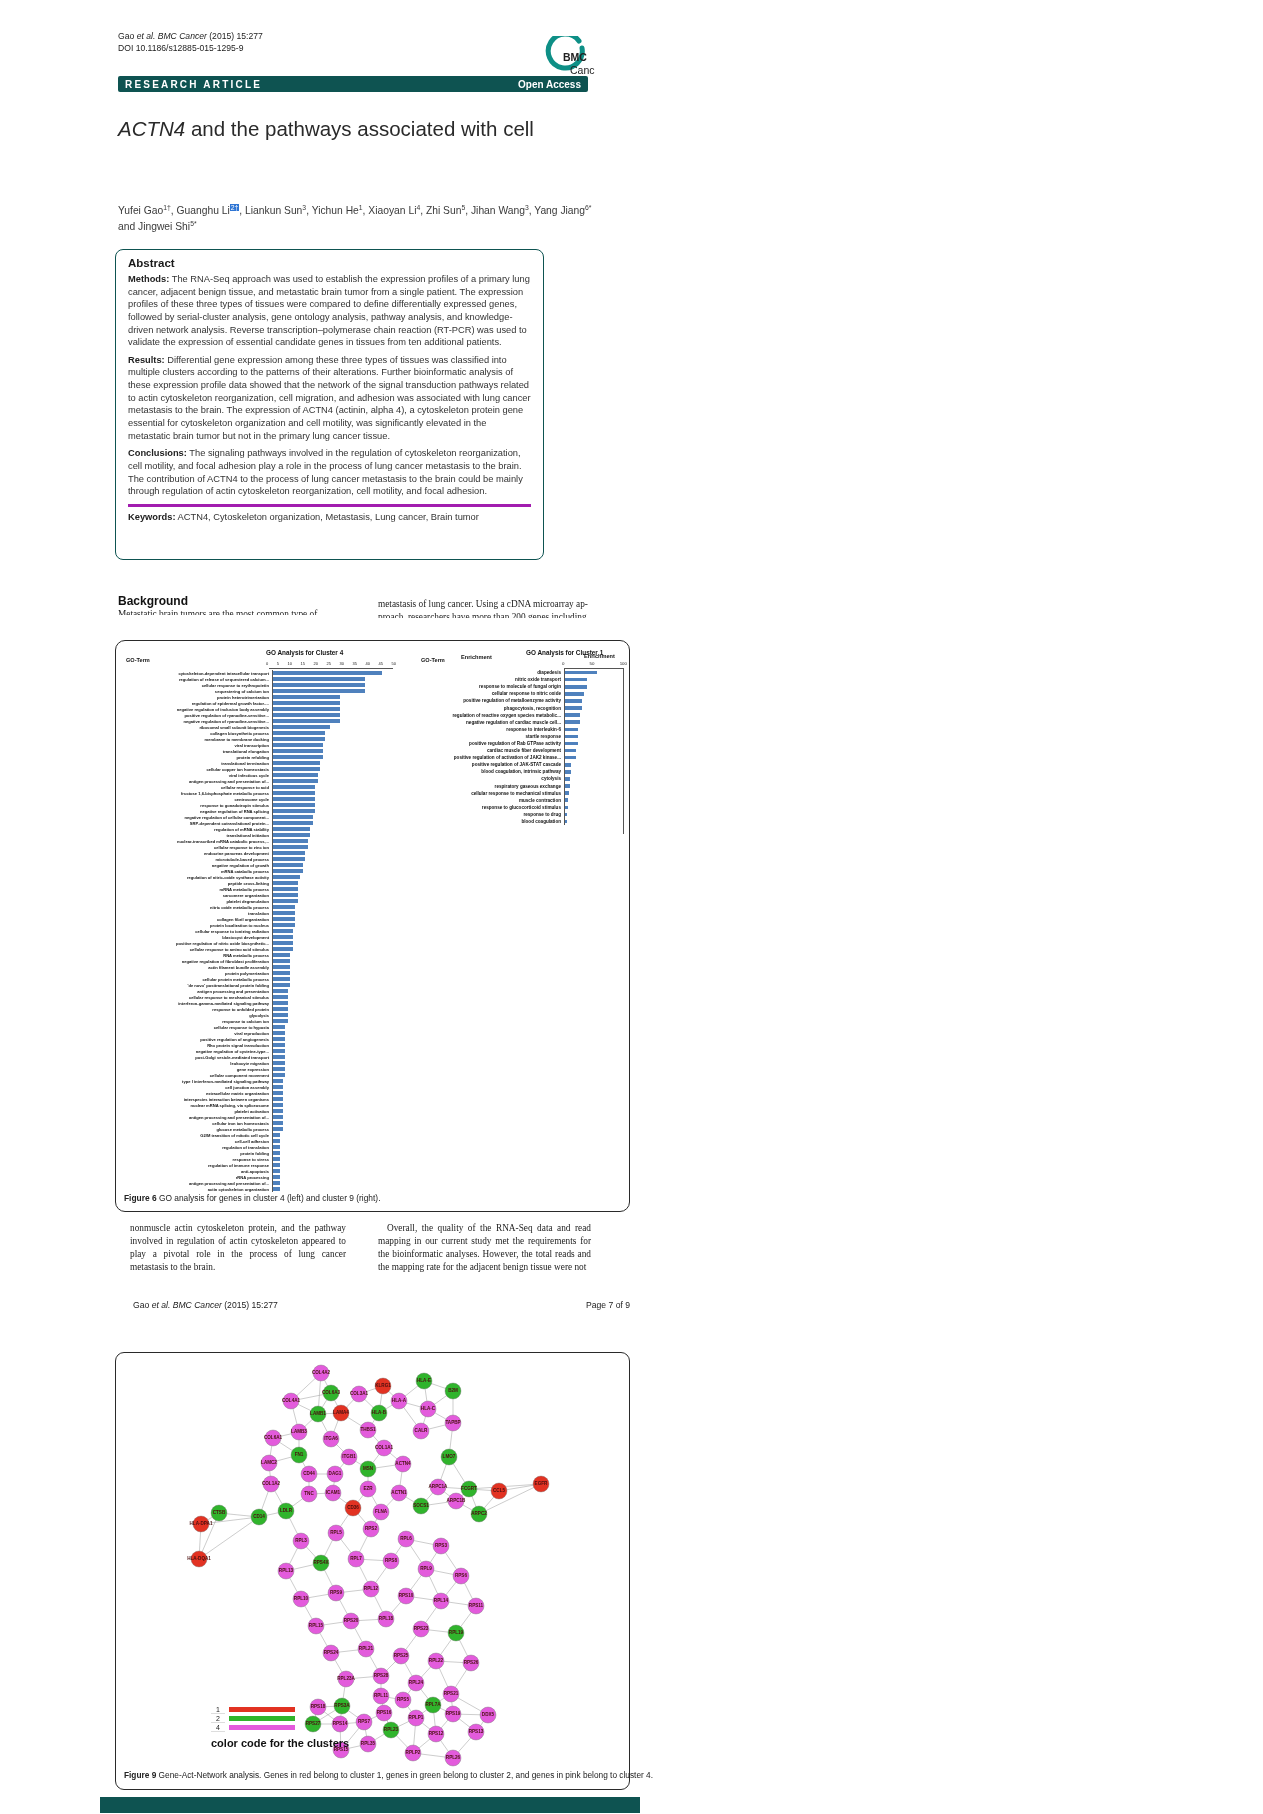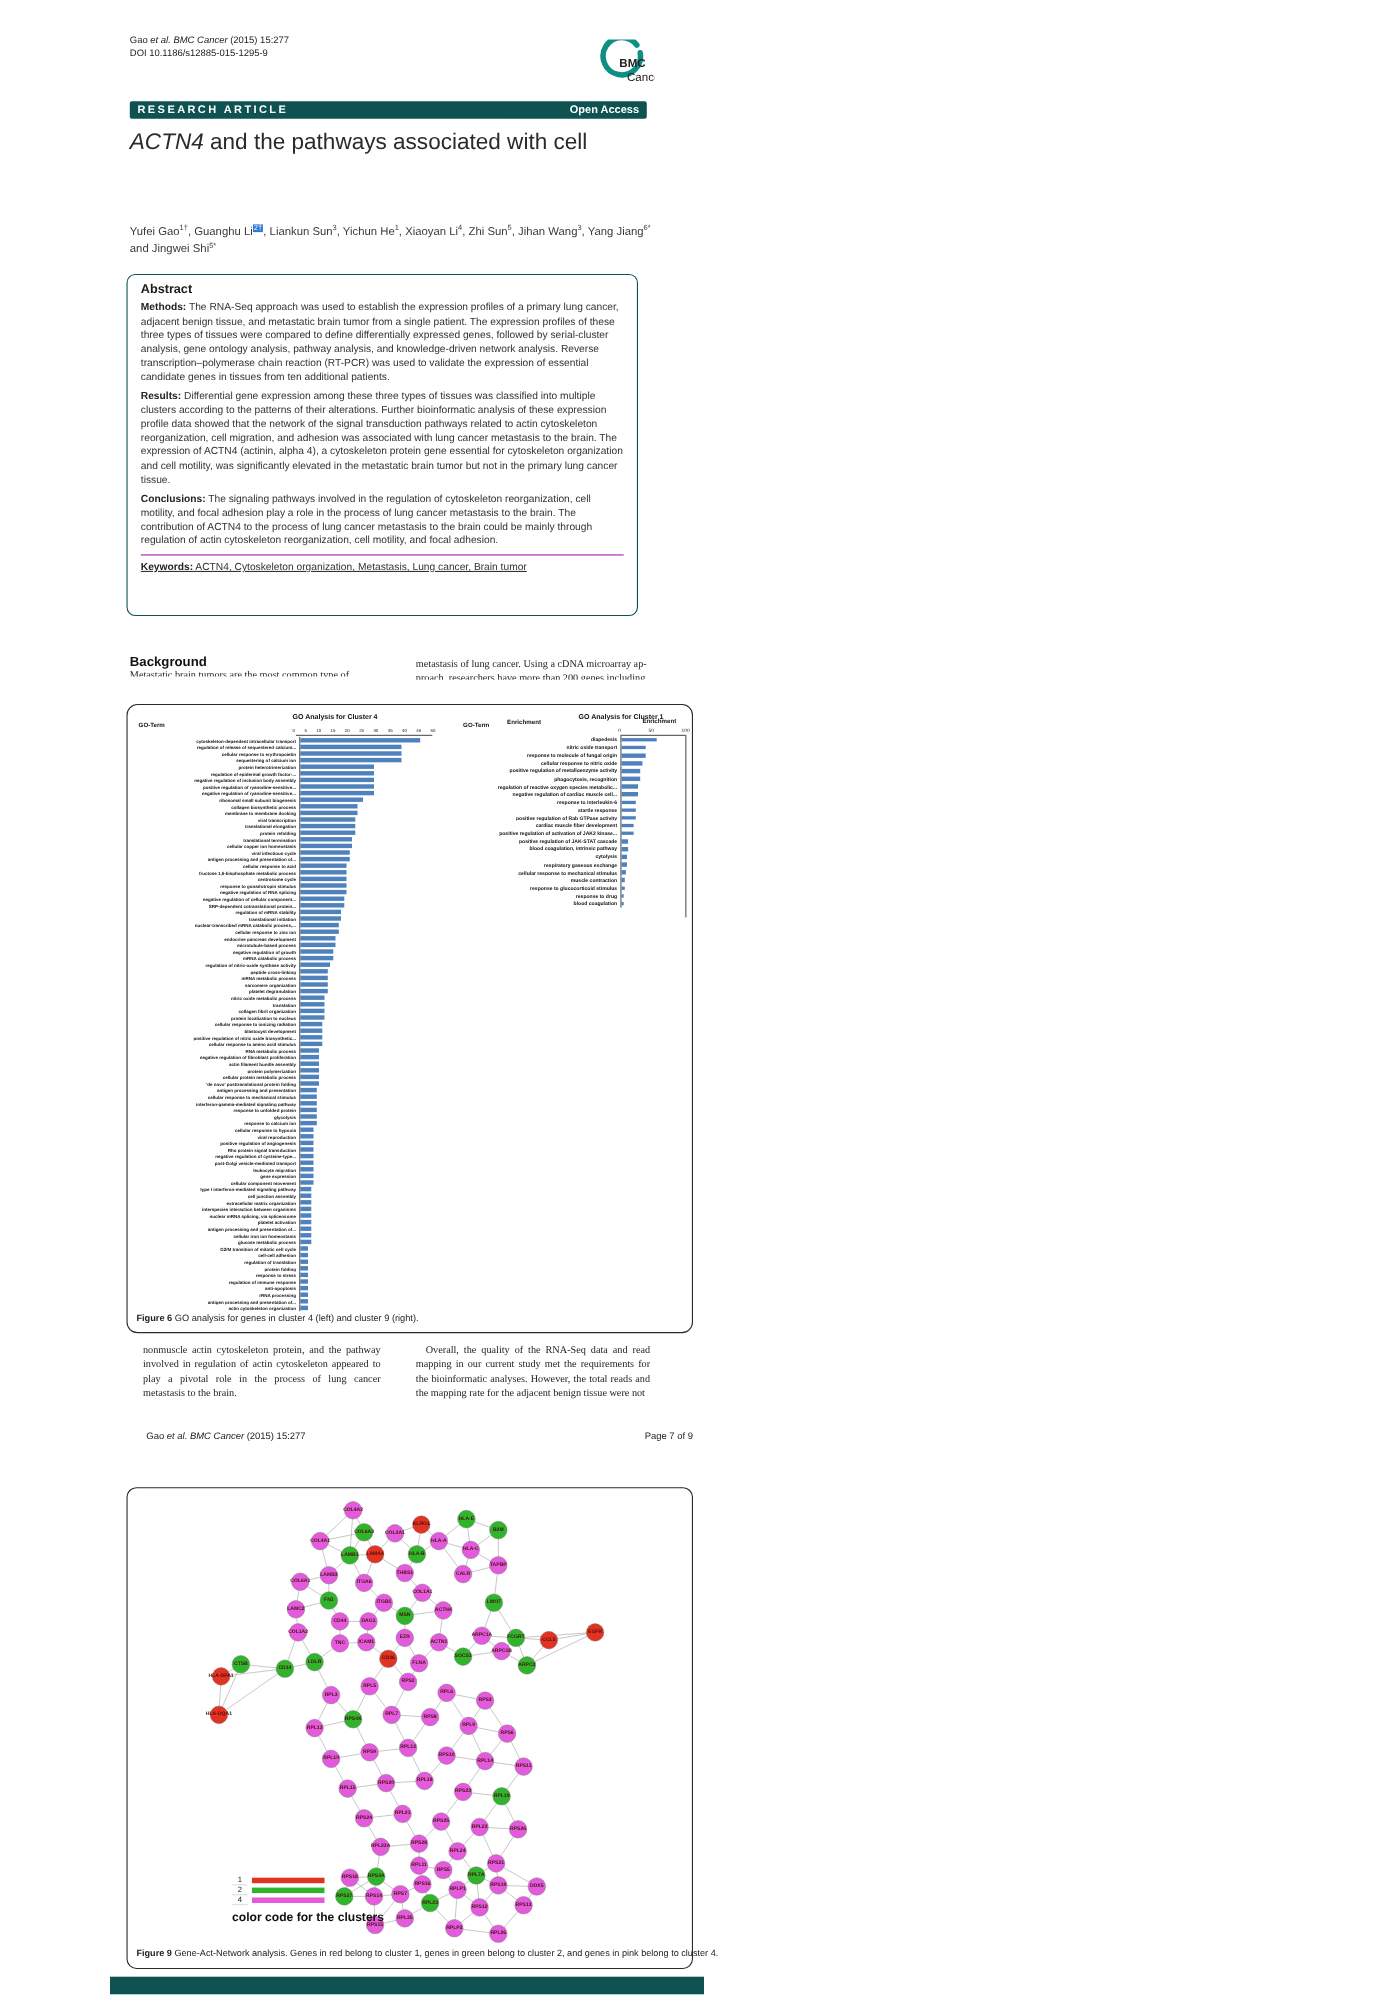--- a/index.html
+++ b/index.html
@@ -4,38 +4,38 @@
 <style>
   html,body{margin:0;padding:0;background:#ffffff;}
   #page{position:relative;width:1263px;height:1814px;background:#ffffff;overflow:hidden;
         font-family:"Liberation Sans",sans-serif;color:#1a1a1a;}
   .abs{position:absolute;}
   .serif{font-family:"Liberation Serif",serif;}
 
   
   #hdr1{left:118px;top:30px;font-size:8.6px;line-height:1.45;color:#222;}
   #logo{left:543px;top:36px;width:52px;height:48px;}
-  #banner{left:118px;top:92px;width:470px;height:16px;background:#0e5351;color:#fff;
+  #banner{left:118px;top:76px;width:470px;height:16px;background:#0e5351;color:#fff;
           display:flex;align-items:center;justify-content:space-between;border-radius:2px;}
   #banner .l{font-size:10px;font-weight:bold;letter-spacing:2.2px;padding-left:7px;}
   #banner .r{font-size:10px;font-weight:bold;padding-right:7px;}
 
   #title{left:118px;top:116px;width:478px;font-size:20.5px;line-height:1.27;color:#2a2a2a;}
   #title .it{font-style:italic;}
   #authors{left:118px;top:203px;width:478px;font-size:10.3px;line-height:1.5;color:#3a3a3a;}
   #authors sup{font-size:6.8px;}
   #authors .hl{background:#2e75d4;color:#fff;padding:0 1px;}
 
   
-  #abs-box{left:115px;top:249px;width:465px;height:311px;border:1.6px solid #0e5351;
+  #abs-box{left:115px;top:249px;width:429px;height:311px;border:1.6px solid #0e5351;
            border-radius:8px;box-sizing:border-box;padding:7px 12px 5px 12px;background:#fff;}
   #abs-box h2{margin:0 0 4px 0;font-size:11.5px;}
   .abs-p{font-size:9.3px;line-height:1.36;color:#333;margin:0 0 5px 0;text-align:left;}
   .abs-p b{color:#222;}
-  #kw-line{border-top:1px solid #a21caf;padding-top:4px;margin-top:6px;text-decoration:underline;}
+  #kw-line{border-top:3px solid #a21caf;padding-top:4px;margin-top:6px;}
 
   
   .colhead{font-size:12px;font-weight:bold;color:#111;}
   .bodytxt{font-size:9.3px;line-height:1.4;color:#222;text-align:justify;}
   #bg-left{left:118px;top:594px;width:228px;}
   #bg-right{left:378px;top:598px;width:214px;}
   .clip{overflow:hidden;height:7px;}
 
   
   #fig2{left:115px;top:640px;width:515px;height:572px;border:1.7px solid #2a2a2a;border-radius:10px;

